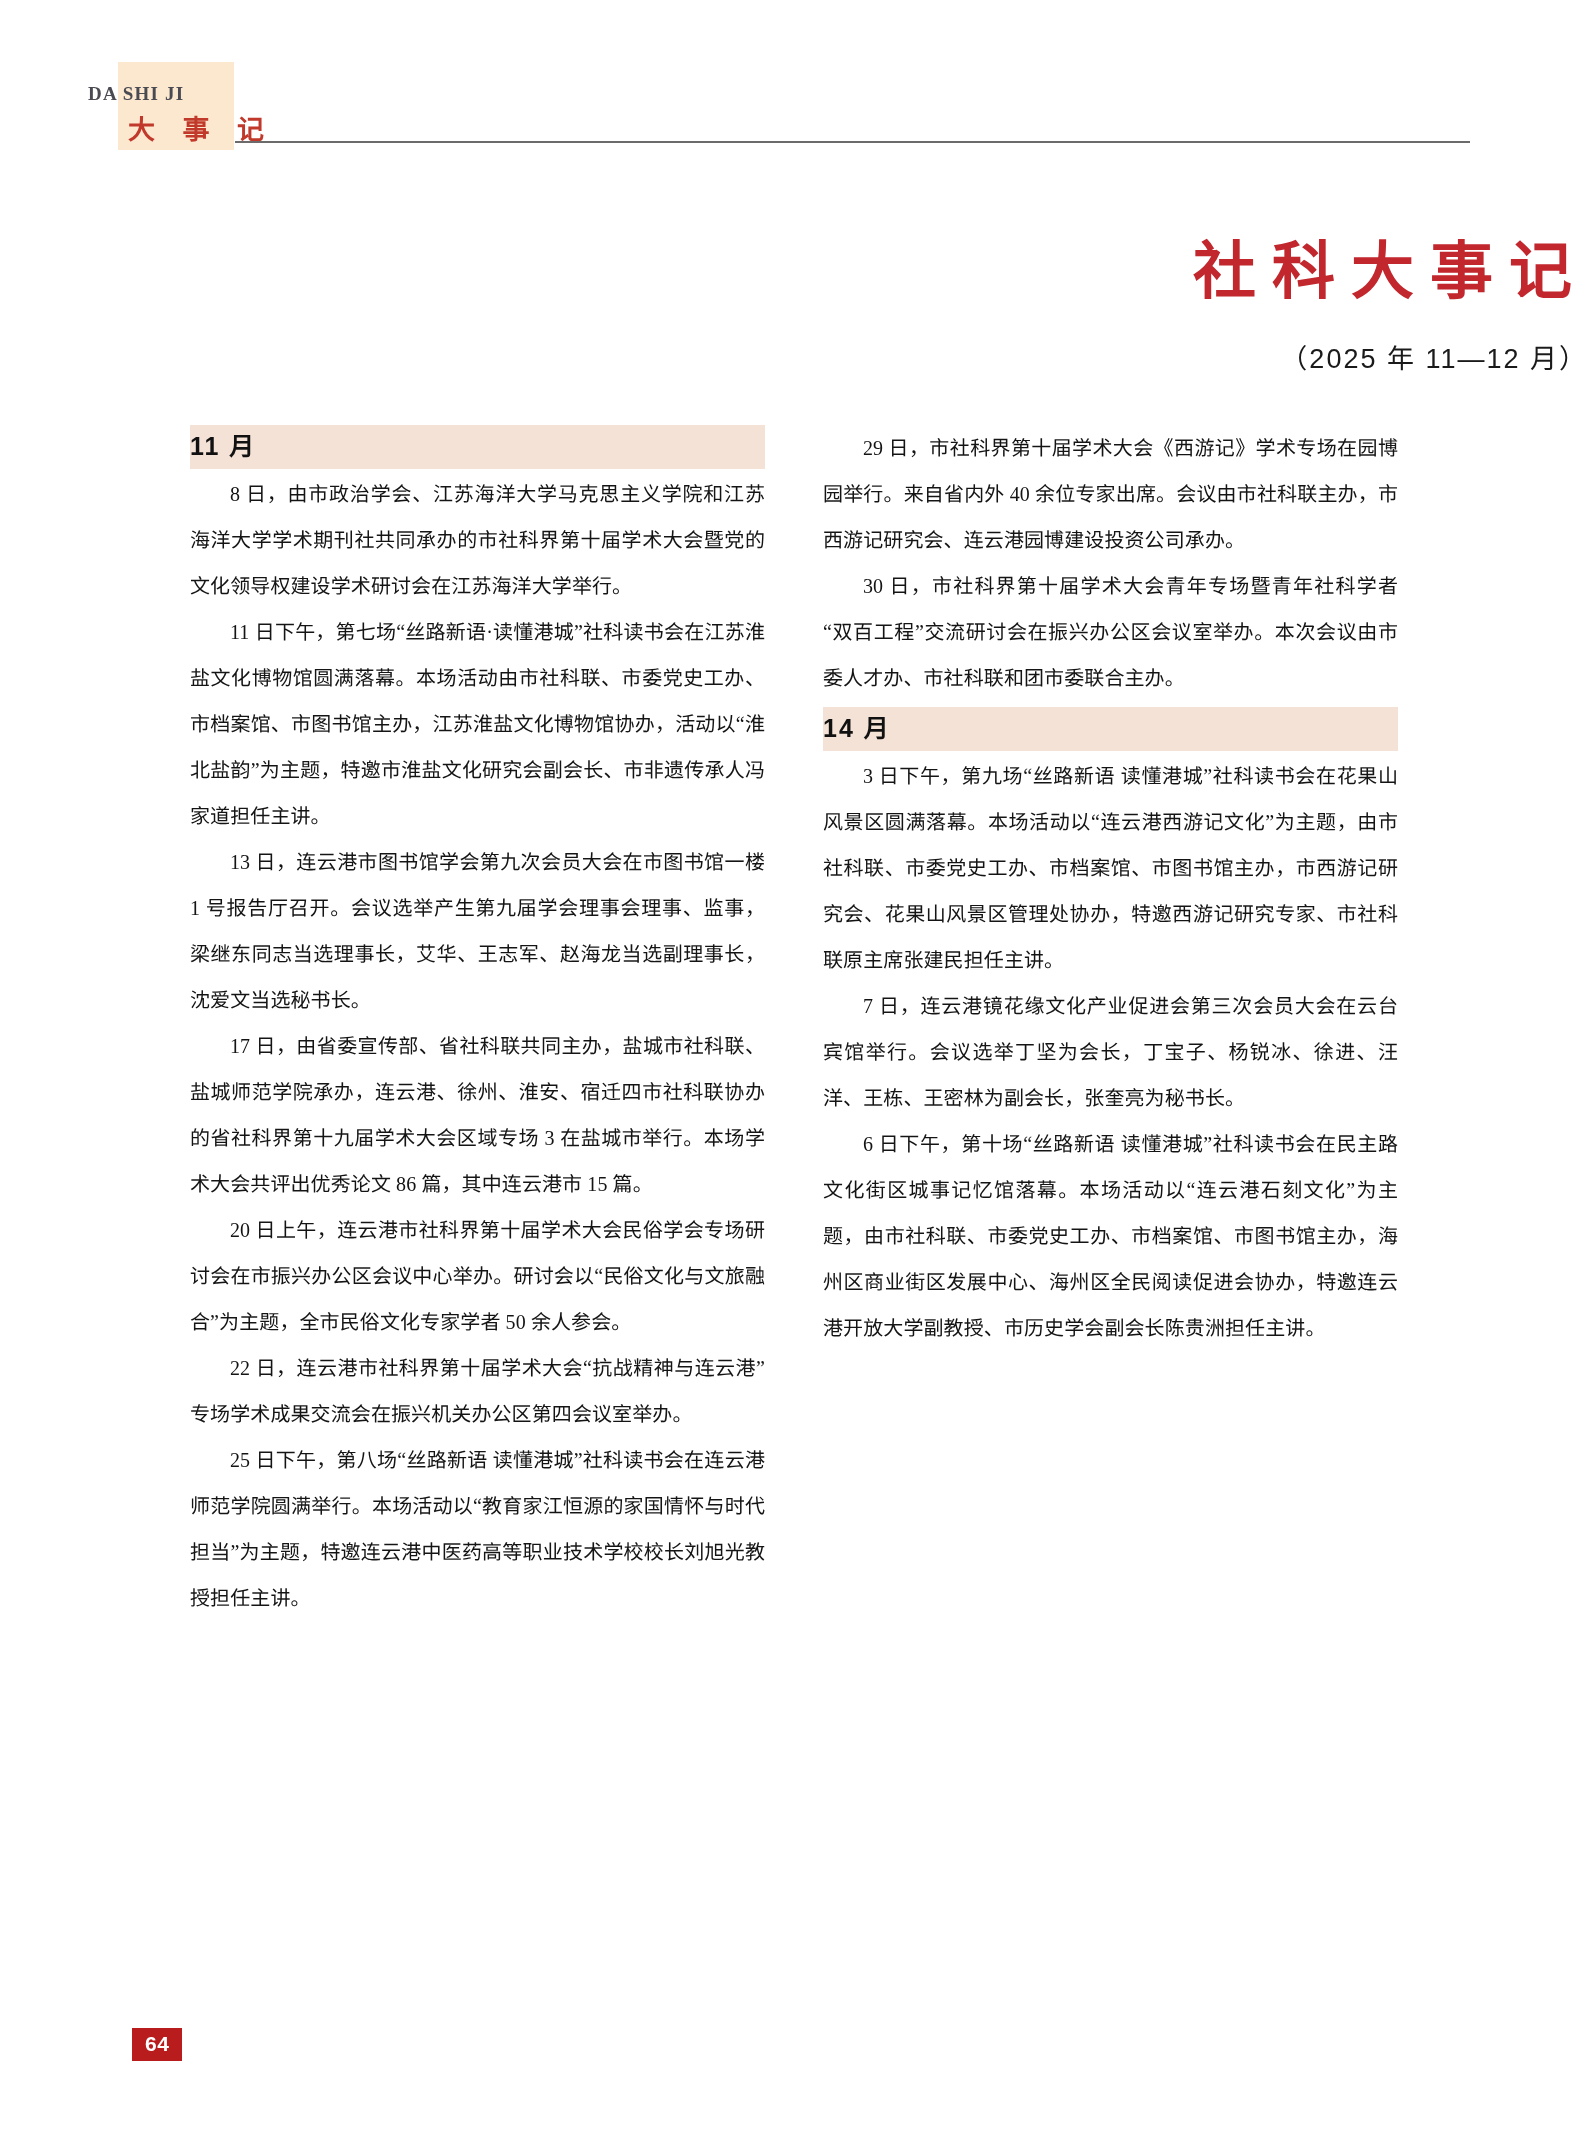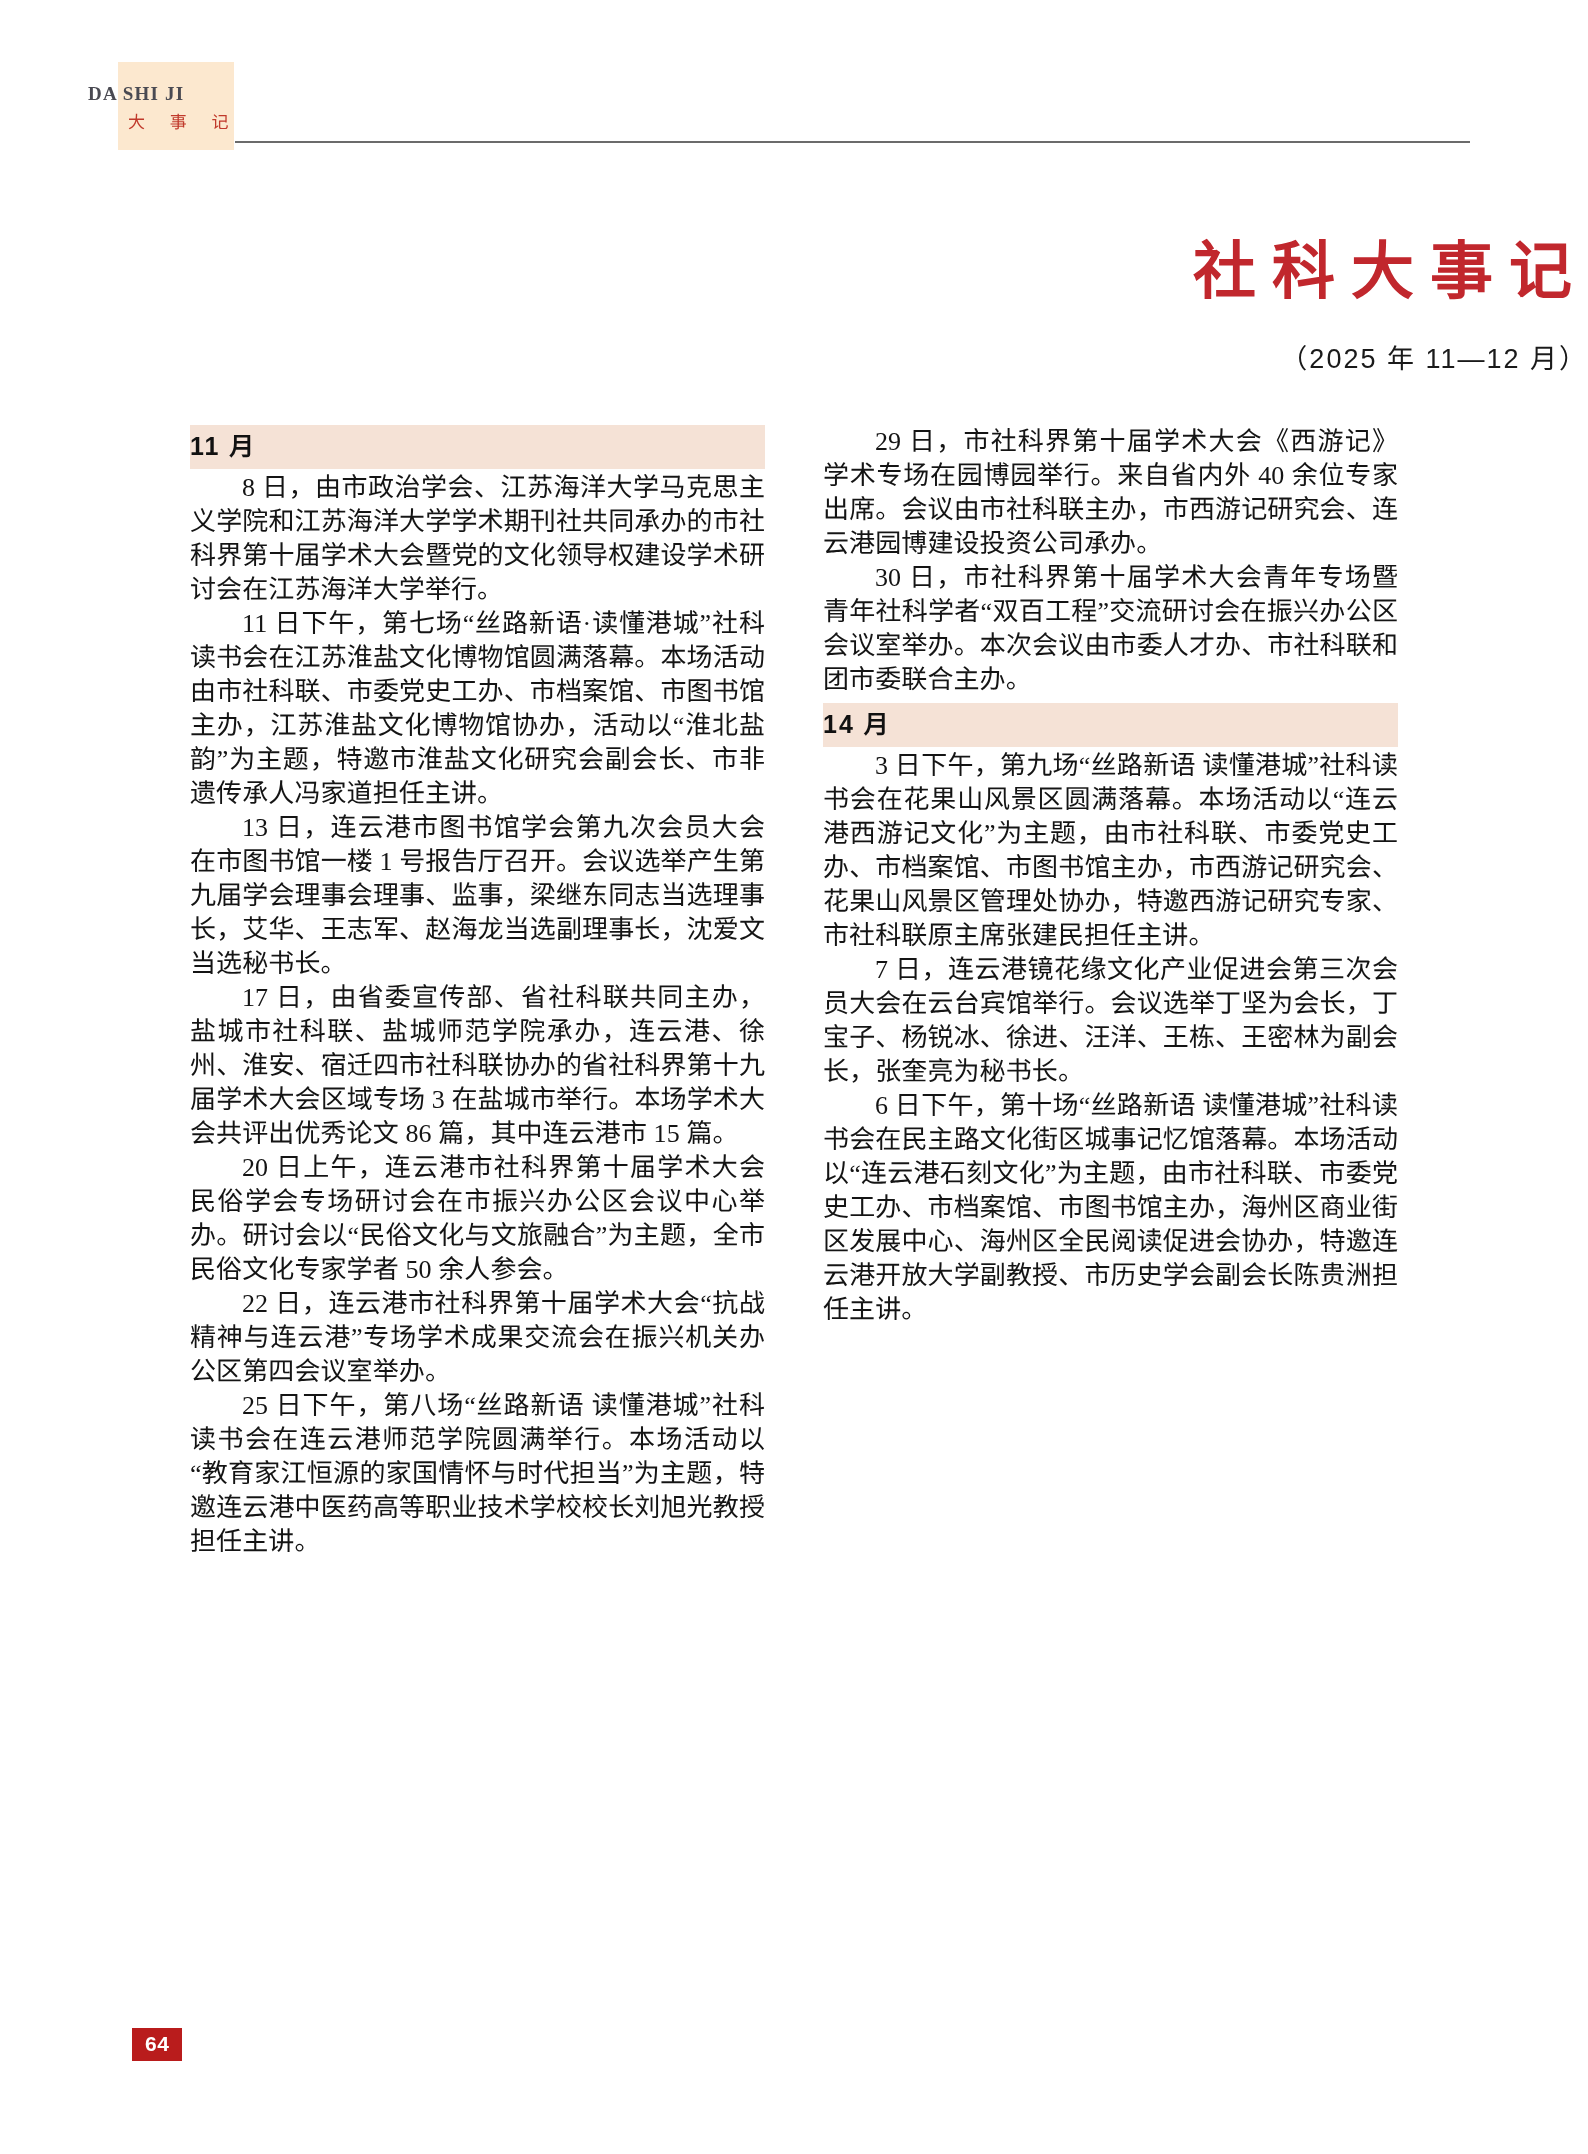--- a/index.html
+++ b/index.html
@@ -49,22 +49,22 @@
     letter-spacing: 1.2px;
     color: #4a4a52;
     white-space: nowrap;
     font-weight: bold;
   }
   .runhead-cn {
     position: absolute;
     left: 128px;
     top: 108px;
     font-family: "Liberation Sans", "DejaVu Sans", sans-serif;
-    font-weight: 400;
-    font-size: 17px;
+    font-weight: 700;
+    font-size: 27px;
     letter-spacing: 10px;
     color: #c0392b;
     white-space: nowrap;
   }
   .runhead-rule {
     position: absolute;
     left: 235px;
     right: 118px;
     top: 141px;
     height: 2px;
@@ -123,22 +123,22 @@
     color: #111;
     padding: 7px 0 8px 0;
     margin: 0 0 2px 0;
     line-height: 1.15;
   }
   .month-bar.spaced { margin-top: 6px; }
 
   p.para {
     margin: 0;
     font-family: "Liberation Serif", "DejaVu Serif", serif;
-    font-size: 26px;
-    line-height: 34px;
+    font-size: 20px;
+    line-height: 46px;
     text-align: justify;
     text-justify: inter-ideograph;
     text-indent: 2em;
     color: #141414;
     letter-spacing: 0.1px;
   }
 
   
   .folio {
     position: absolute;

